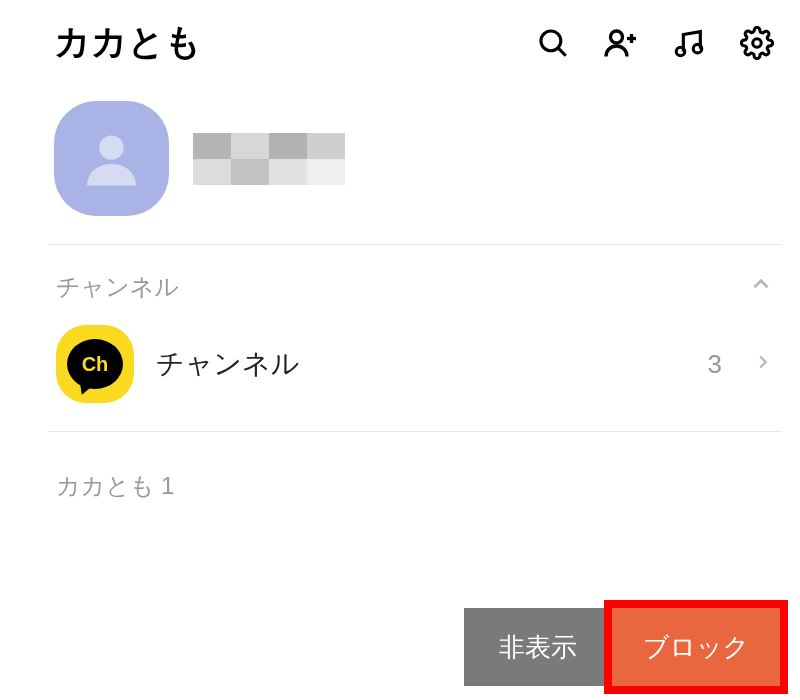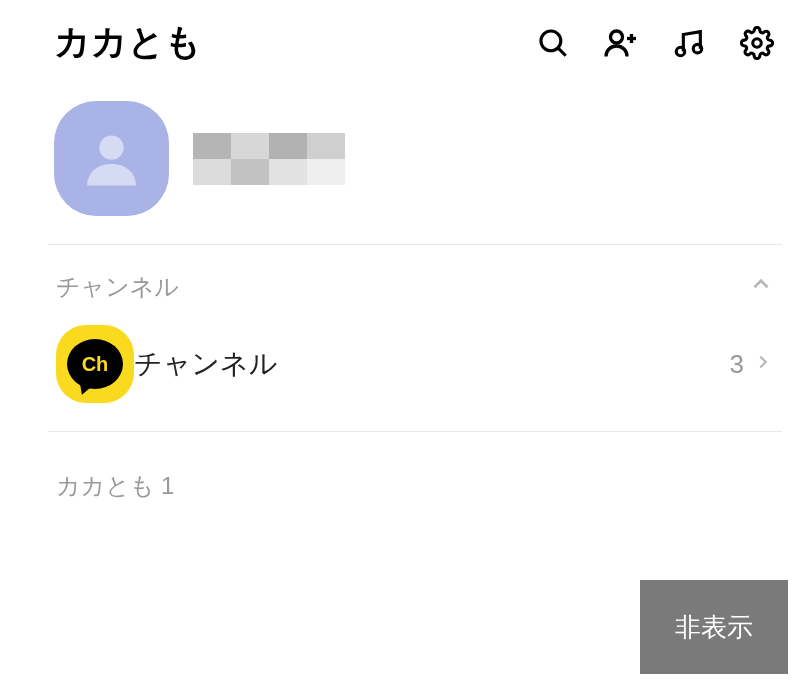--- a/index.html
+++ b/index.html
@@ -23,32 +23,32 @@
     .blurred-name > div:nth-child(5){background:#dcdcdc;}
     .blurred-name > div:nth-child(6){background:#c2c2c2;}
     .blurred-name > div:nth-child(7){background:#e2e2e2;}
     .blurred-name > div:nth-child(8){background:#efefef;}
 
     .divider { height: 1px; background: #e8e8e8; margin: 0 18px; }
 
     .section-header { display: flex; align-items: center; justify-content: space-between; padding: 26px 26px 10px 26px; color: #999; font-size: 24px; }
     .chev-up svg { stroke: #b8b8b8; fill: none; stroke-width: 2.5; }
 
-    .channel-row { display: flex; align-items: center; padding: 12px 26px 28px 26px; }
+    .channel-row { display: flex; align-items: center; padding: 12px 26px 28px 26px; gap: 22px; }
     .channel-icon { width: 78px; height: 78px; background: #fada1f; border-radius: 30px; display:flex; align-items:center; justify-content:center; position:relative; }
     .channel-bubble { width: 56px; height: 50px; background: #000; border-radius: 50% 50% 50% 50%; position: relative; display:flex; align-items:center; justify-content:center; }
     .channel-bubble::after { content:""; position:absolute; bottom:-6px; left:10px; width:0; height:0; border-left:7px solid transparent; border-right:7px solid transparent; border-top:12px solid #000; transform: rotate(20deg);}
     .channel-bubble-text { color:#fada1f; font-weight:700; font-size:20px; }
     .channel-label { font-size: 28px; color: #222; flex:1; }
     .channel-count { color: #999; font-size: 26px; margin-right: 8px; }
     .chev-right svg { stroke: #b8b8b8; fill: none; stroke-width: 2.5; }
 
     .friends-header { padding: 38px 26px 8px 26px; color: #999; font-size: 24px; display:flex; align-items:center; }
 
-    .swipe-actions { position: absolute; right: 12px; bottom: 26px; display: flex; height: 94px; }
+    .swipe-actions { position: absolute; right: 12px; bottom: 14px; display: flex; height: 78px; }
     .action-hide { background: #7a7a7a; color: #fff; font-size: 26px; display:flex; align-items:center; justify-content:center; width: 148px; }
     .action-block { background: #e8673e; color: #fff; font-size: 26px; display:flex; align-items:center; justify-content:center; width: 168px; position: relative; border: 8px solid #ff0000; box-sizing: content-box; margin-left:-8px; margin-top:-8px; margin-bottom:-8px; }
     
     .container { position: relative; width:800px; height:700px;padding-left:30px;}
   </style>
 </head>
 <body>
 
 <div class="container">
 
@@ -135,15 +135,18 @@
   <div class="friends-header">
     <span>カカとも</span>
     <span>&nbsp;</span>
     <span>1</span>
   </div>
 
   <div class="swipe-actions">
     <div class="action-hide">
       <span>非表示</span>
     </div>
+    <div class="action-block">
+      <span>ブロック</span>
+    </div>
   </div>
 
 </div>
 
 </body></html>

